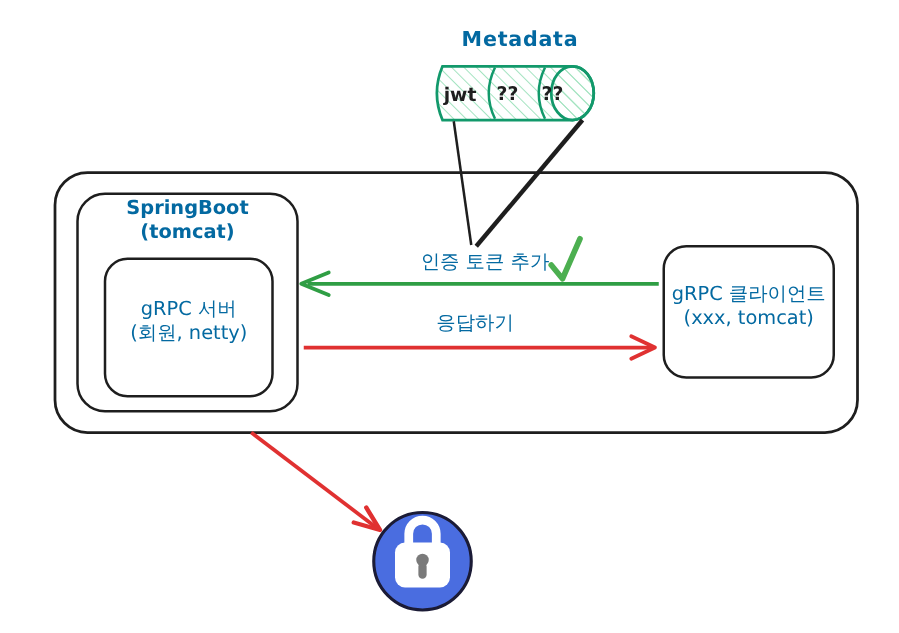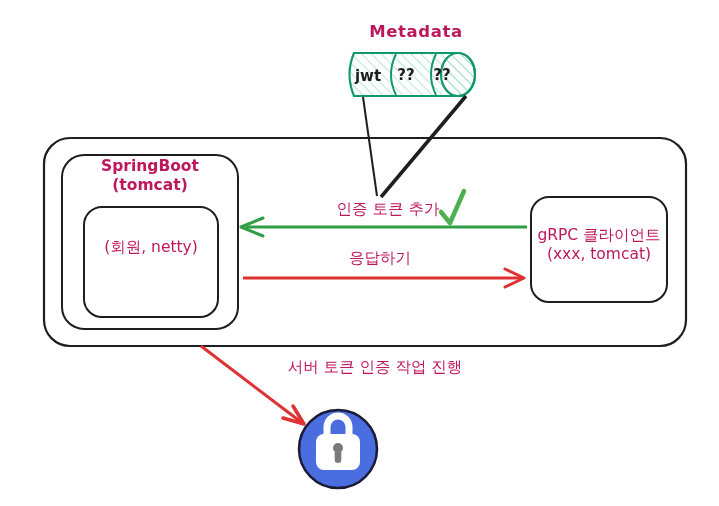--- a/index.html
+++ b/index.html
@@ -4,21 +4,21 @@
 <style>
   html,body { margin:0; padding:0; background:#ffffff; }
   .canvas {
     position:relative; width:719px; height:506px; background:#ffffff;
     font-family:"DejaVu Sans", sans-serif; color:#1e1e1e; overflow:hidden;
   }
   .canvas svg { position:absolute; left:0; top:0; }
   .label {
     position:absolute; transform:translateX(-50%); text-align:center;
     font-size:15.5px; line-height:1.24; font-weight:500; white-space:nowrap;
-    color:#be185d;
+    color:#0369a1;
   }
   .label .ln { display:block; }
   .metadata-title { font-size:16.5px; letter-spacing:0.6px; font-weight:600; }
   .note { font-size:15.5px; line-height:1.38; font-weight:500; }
 </style>
 </head>
 <body>
 
 <div class="canvas">
 
@@ -77,29 +77,29 @@
   </svg>
 
   <div class="label metadata-title" style="left:416px; top:22px;">Metadata</div>
 
   <div class="label" style="left:150px; top:157px;font-weight:bold;">
     <span class="ln">SpringBoot</span>
     <span class="ln">(tomcat)</span>
   </div>
 
   <div class="label" style="left:151px; top:238px;">
+    <span class="ln">gRPC 서버</span>
     <span class="ln">(회원, netty)</span>
   </div>
 
   <div class="label" style="left:388px; top:200px;">인증 토큰 추가</div>
 
   <div class="label" style="left:599px; top:226px;">
     <span class="ln">gRPC 클라이언트</span>
     <span class="ln">(xxx, tomcat)</span>
   </div>
 
   <div class="label" style="left:380px; top:249px;">응답하기</div>
 
   <div class="label note" style="left:375px; top:357px;">
-    <span class="ln">서버 토큰 인증 작업 진행</span>
   </div>
 
 </div>
 
 </body></html>

